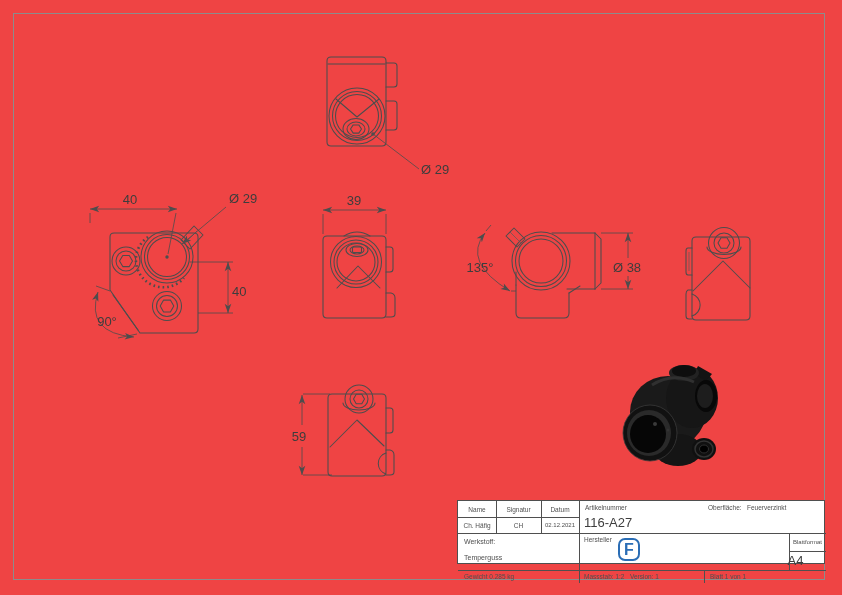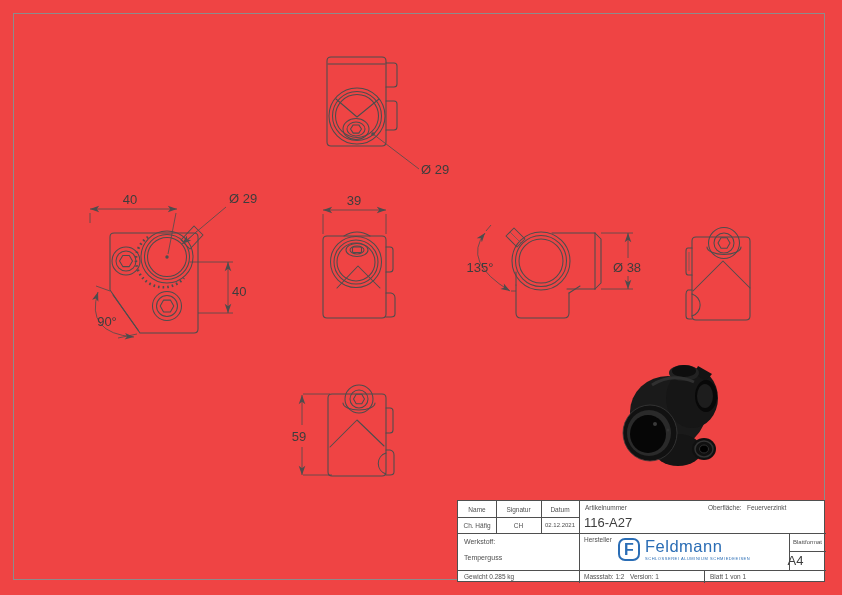--- a/index.html
+++ b/index.html
@@ -6,21 +6,21 @@
   body{width:842px;height:595px;font-family:"Liberation Sans",sans-serif;}
   .page{position:relative;width:842px;height:595px;background:#ef4444;overflow:hidden;}
   .frame{position:absolute;left:13px;top:13px;width:812px;height:567px;border:1.6px solid #8c8c8c;box-sizing:border-box;}
   svg.art{position:absolute;left:0;top:0;}
   svg.art .edge{fill:none;stroke:#4d4d4d;stroke-width:1.05;stroke-linejoin:round;stroke-linecap:round;}
   svg.art .thin{fill:none;stroke:#5a5a5a;stroke-width:0.7;}
   svg.art .dim{fill:none;stroke:#4d4d4d;stroke-width:0.8;}
   svg.art .teeth{fill:none;stroke:#4d4d4d;stroke-width:2.6;stroke-dasharray:1.6 3;}
   svg.art text{fill:#3d3d3d;font-family:"Liberation Sans",sans-serif;font-size:13px;}
   
-  .tb{position:absolute;left:457px;top:500px;width:368px;height:82px;border:1.2px solid #4f4f4f;box-sizing:border-box;background:#fff;color:#4f4f4f;}
+  .tb{position:absolute;left:457px;top:500px;width:368px;height:64px;border:1.2px solid #4f4f4f;box-sizing:border-box;background:#fff;color:#4f4f4f;}
   .tb .vl,.tb .hl{position:absolute;background:#4f4f4f;}
   .tb .vl{width:1px;}
   .tb .hl{height:1px;}
   .cell{position:absolute;display:flex;align-items:center;justify-content:center;font-size:6.5px;white-space:nowrap;}
   .lbl{position:absolute;font-size:6.5px;white-space:nowrap;}
   .big{font-size:13px;color:#3d3d3d;}
   .logo{position:absolute;left:160px;top:37px;display:flex;align-items:flex-start;gap:5px;}
   .logo-icon{width:22px;height:23px;border:2.6px solid #2a6db5;border-radius:7px;display:flex;align-items:center;justify-content:center;
              color:#2a6db5;font-size:16px;font-weight:bold;box-sizing:border-box;}
   .logo-text{color:#2a6db5;font-size:16.5px;line-height:17px;letter-spacing:0.5px;}
@@ -210,24 +210,20 @@
     <div class="lbl big" style="left:126px;top:14px;">116-A27</div>
     <div class="lbl" style="left:250px;top:3px;">Oberfläche:</div>
     <div class="lbl" style="left:289px;top:3px;">Feuerverzinkt</div>
 
     <div class="lbl" style="left:6px;top:37px;font-size:7px;">Werkstoff:</div>
     <div class="lbl" style="left:6px;top:53px;font-size:7px;">Temperguss</div>
     <div class="lbl" style="left:126px;top:35px;">Hersteller</div>
 
     <div class="logo">
       <div class="logo-icon">F</div>
-      <div>
-        <div class="logo-text">Feldmann</div>
-        <div class="logo-sub">SCHLOSSEREI ALUMINIUM SCHMIEDEEISEN</div>
-      </div>
     </div>
 
     <div class="cell" style="left:331px;top:32px;width:37px;height:18px;font-size:6px;">Blattformat</div>
     <div class="cell big" style="left:319px;top:50px;width:37px;height:19px;">A4</div>
 
     <div class="lbl" style="left:6px;top:72px;">Gewicht 0.285 kg</div>
     <div class="lbl" style="left:126px;top:72px;">Massstab: 1:2</div>
     <div class="lbl" style="left:172px;top:72px;">Version: 1</div>
     <div class="lbl" style="left:252px;top:72px;">Blatt 1 von 1</div>
   </div>

